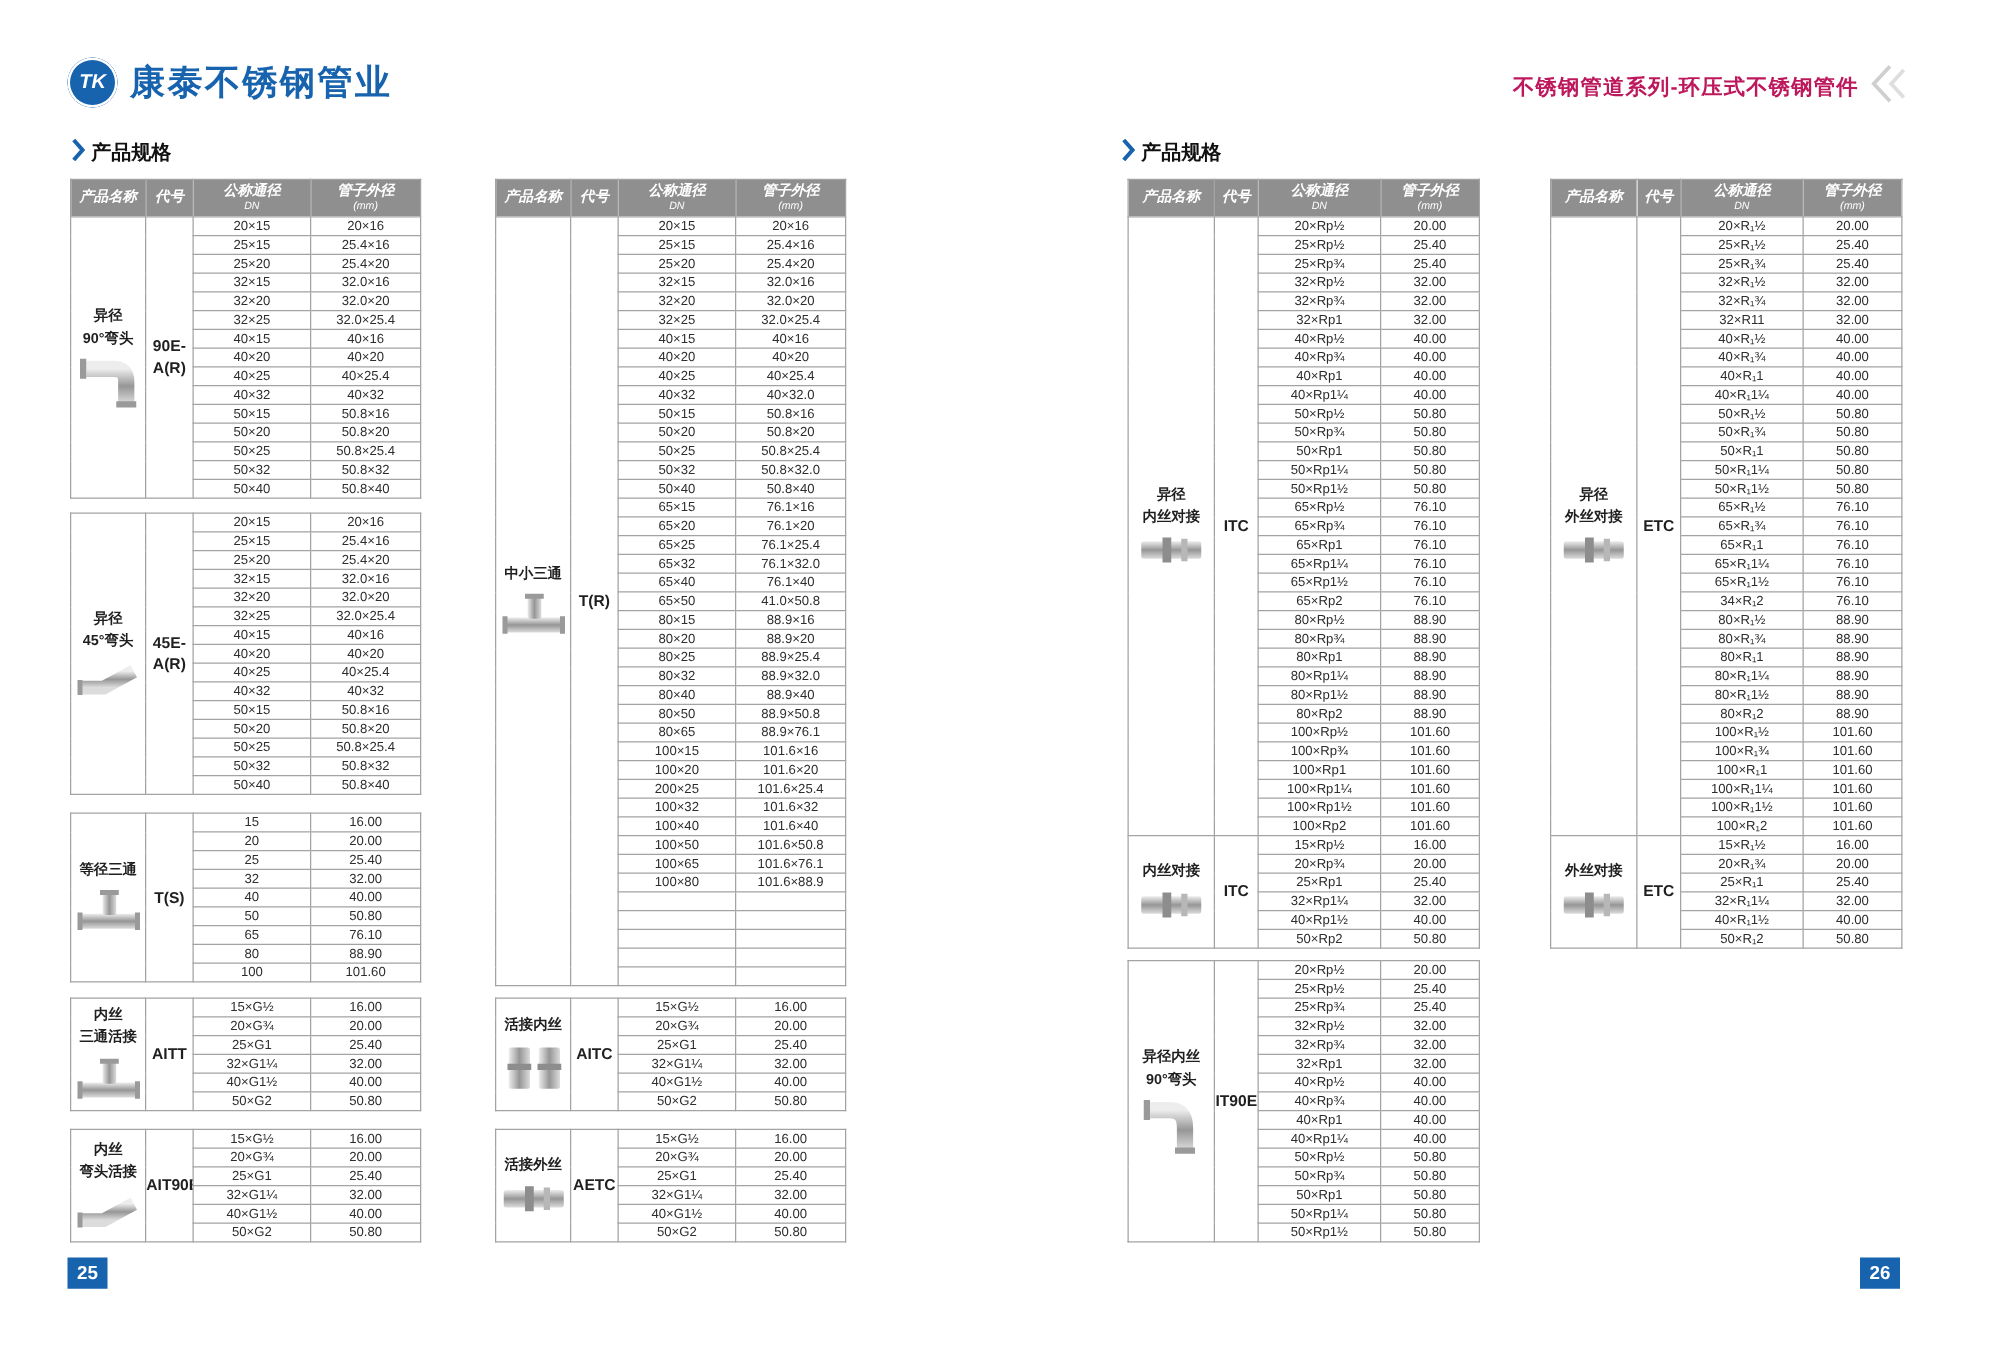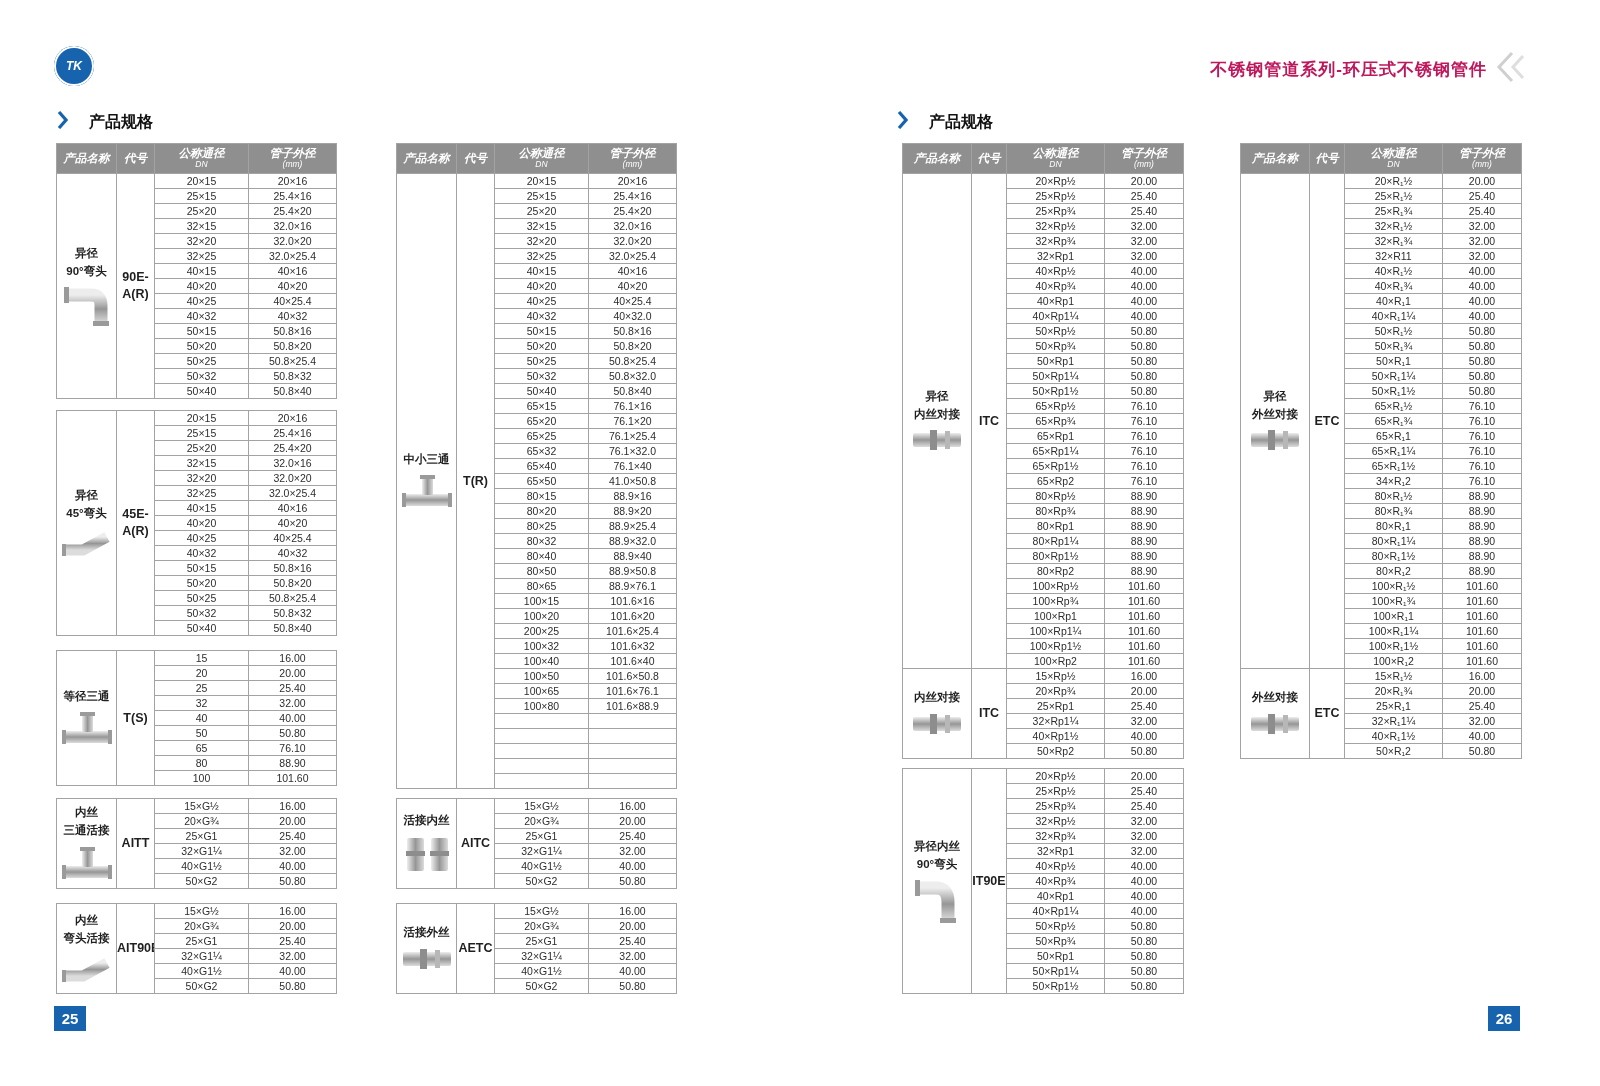--- a/index.html
+++ b/index.html
@@ -3,26 +3,26 @@
 <meta charset="utf-8">
 <style>
   html,body{margin:0;padding:0;background:#fff;}
   body{font-family:"Liberation Sans","DejaVu Sans",sans-serif;}
   .page{position:relative;width:1600px;height:1086px;background:#ffffff;overflow:hidden;}
 
   
   .logo{position:absolute;left:54px;top:46px;display:flex;align-items:center;gap:10px;}
   .logo-badge{width:40px;height:40px;border-radius:50%;background:var(--brand);color:#fff;
     display:flex;align-items:center;justify-content:center;font-weight:bold;font-style:italic;
-    font-size:12px;box-shadow:inset 0 0 0 2px #fff, inset 0 0 0 5px var(--brand);}
+    font-size:16px;box-shadow:inset 0 0 0 2px #fff, inset 0 0 0 5px var(--brand);}
   .logo-text{color:var(--brand);font-size:28px;font-weight:bold;letter-spacing:2px;}
   .series{position:absolute;top:58px;right:113px;font-size:17px;font-weight:700;color:#be185d;letter-spacing:1px;}
   .series-chevron{position:absolute;top:50px;right:72px;}
 
-  .sec-title{position:absolute;top:111px;display:flex;align-items:center;gap:21px;
+  .sec-title{position:absolute;top:111px;display:flex;align-items:center;gap:5px;
     font-size:16px;font-weight:bold;color:#111;}
 
   
   .tablebox{position:absolute;}
   table{border-collapse:collapse;table-layout:fixed;width:100%;background:#fff;}
   th,td{border:1px solid #a3a3a3;overflow:hidden;}
   table{border:1px solid #8c8c8c;}
   thead th{background:var(--thbg);color:#fff;padding:0;vertical-align:middle;font-style:italic;}
   thead tr{height:30px;}
   tbody tr{height:15px;}
@@ -41,20 +41,21 @@
   .pageno{position:absolute;top:1006px;width:32px;height:25px;background:var(--brand);
     color:#fff;font-size:15px;font-weight:bold;display:flex;align-items:center;justify-content:center;}
 </style>
 </head>
 <body>
 
 <div class="page">
 
   <div class="logo">
     <span class="logo-badge">TK</span>
+    <span class="logo-text">康泰不锈钢管业</span>
   </div>
 
   <div class="series">不锈钢管道系列-环压式不锈钢管件</div>
   <span class="series-chevron">
     <svg width="36" height="34" viewBox="0 0 36 34">
       <path d="M20 3 L7 17 L20 31" fill="none" stroke="#cfcfcf" stroke-width="3"></path>
       <path d="M31 6 L21 17 L31 28" fill="none" stroke="#dedede" stroke-width="3"></path>
     </svg>
   </span>
 

